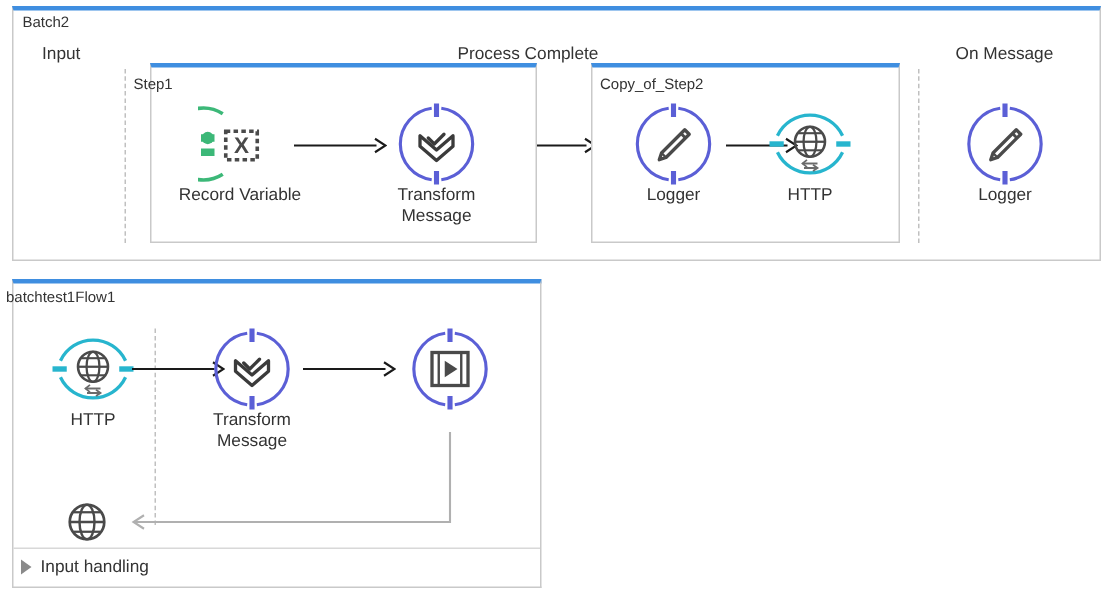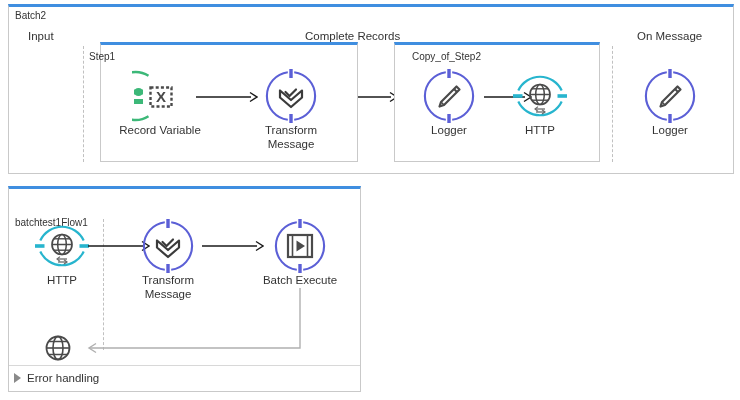--- a/index.html
+++ b/index.html
@@ -114,21 +114,21 @@
 </head>
 <body>
 
 <div class="panel top-accent" style="left:8px; top:4px; width:726px; height:170px;">
 </div>
 
 <div class="panel-title" style="left:15px; top:9px;">Batch2</div>
 
 <div class="lane-label" style="left:28px; top:29px;">Input</div>
 
-<div class="lane-label" style="left:305px; top:29px;">Complete Records</div>
+<div class="lane-label" style="left:305px; top:29px;">Process Complete</div>
 
 <div class="lane-label" style="left:637px; top:29px;">On Message</div>
 
 <div class="vsep" style="left:83px; top:46px; height:116px;"></div>
 <div class="vsep" style="left:612px; top:46px; height:116px;"></div>
 
 <div class="panel top-accent" style="left:100px; top:42px; width:258px; height:120px;">
 </div>
 <div class="panel-title" style="left:89px; top:50px;">Step1</div>
 
@@ -173,21 +173,21 @@
 
 <div class="arrow" style="left:358px; top:91px; width:40px;">
   <svg width="40" height="12" viewBox="0 0 40 12">
     <line x1="0" y1="6" x2="33" y2="6" stroke="#1a1a1a" stroke-width="1.4"></line>
     <path d="M 32 1.5 L 39 6 L 32 10.5" fill="none" stroke="#1a1a1a" stroke-width="1.4"></path>
   </svg>
 </div>
 
 <div class="panel top-accent" style="left:394px; top:42px; width:206px; height:120px;">
 </div>
-<div class="panel-title" style="left:412px; top:50px;">Copy_of_Step2</div>
+<div class="panel-title" style="left:400px; top:50px;">Copy_of_Step2</div>
 
 <div class="node" style="left:394px; top:68px;">
   <div class="node-circle">
     <svg width="56" height="56" viewBox="0 0 56 56">
       <path d="M 31.2 4.2 A 24 24 0 0 1 31.2 51.8" fill="none" stroke="#5b5fd6" stroke-width="2.1"></path>
       <path d="M 24.8 51.8 A 24 24 0 0 1 24.8 4.2" fill="none" stroke="#5b5fd6" stroke-width="2.1"></path>
       <rect x="26.3" y="1" width="3.4" height="9" fill="#5b5fd6"></rect>
       <rect x="26.3" y="46" width="3.4" height="9" fill="#5b5fd6"></rect>
 
       <path d="M 35.5 18.5 L 38.5 21.5 L 23 37 L 18.5 38.5 L 20 34 Z" fill="none" stroke="#4a4a4a" stroke-width="2.2" stroke-linejoin="round"></path>
@@ -240,21 +240,21 @@
       <line x1="33" y1="21" x2="36" y2="24" stroke="#4a4a4a" stroke-width="2"></line>
       <line x1="20" y1="34" x2="23" y2="37" stroke="#4a4a4a" stroke-width="1.6"></line>
     </svg>
   </div>
   <div class="node-label">Logger</div>
 </div>
 
 <div class="panel top-accent" style="left:8px; top:186px; width:353px; height:206px;">
 </div>
 
-<div class="panel-title" style="left:15px; top:192px;margin-top:24px;">batchtest1Flow1</div>
+<div class="panel-title" style="left:4px; top:192px;">batchtest1Flow1</div>
 
 <div class="vsep" style="left:103px; top:219px; height:131px;"></div>
 
 <div class="node" style="left:7px; top:218px;">
   <div class="node-circle">
     <svg width="56" height="56" viewBox="0 0 56 56">
       <path d="M 6.3 22.5 A 24 24 0 0 1 49.7 22.5" fill="none" stroke="#27b5ce" stroke-width="2.2"></path>
       <path d="M 49.7 33.5 A 24 24 0 0 1 6.3 33.5" fill="none" stroke="#27b5ce" stroke-width="2.2"></path>
       <rect x="1" y="26.2" width="9.5" height="3.6" fill="#27b5ce"></rect>
       <rect x="45.5" y="26.2" width="9.5" height="3.6" fill="#27b5ce"></rect>
@@ -307,21 +307,20 @@
       <path d="M 31.2 4.2 A 24 24 0 0 1 31.2 51.8" fill="none" stroke="#5b5fd6" stroke-width="2.1"></path>
       <path d="M 24.8 51.8 A 24 24 0 0 1 24.8 4.2" fill="none" stroke="#5b5fd6" stroke-width="2.1"></path>
       <rect x="26.3" y="1" width="3.4" height="9" fill="#5b5fd6"></rect>
       <rect x="26.3" y="46" width="3.4" height="9" fill="#5b5fd6"></rect>
       <rect x="16" y="17" width="24" height="22" fill="none" stroke="#4a4a4a" stroke-width="2.2"></rect>
       <line x1="20.5" y1="17" x2="20.5" y2="39" stroke="#4a4a4a" stroke-width="1.6"></line>
       <line x1="35.5" y1="17" x2="35.5" y2="39" stroke="#4a4a4a" stroke-width="1.6"></line>
       <path d="M 24.5 22.5 L 33 28 L 24.5 33.5 Z" fill="#4a4a4a"></path>
     </svg>
   </div>
-  <div class="node-label">Batch Execute</div>
 </div>
 
 <div class="routeline" style="left:78px; top:288px; width:230px; height:66px;">
   <svg width="230" height="66" viewBox="0 0 230 66">
     <path d="M 222 0 L 222 60 L 12 60" fill="none" stroke="#b0b0b0" stroke-width="1.4"></path>
     <path d="M 18 55.5 L 11 60 L 18 64.5" fill="none" stroke="#b0b0b0" stroke-width="1.4"></path>
   </svg>
 </div>
 
 <div class="bare-node" style="left:38px; top:328px;">
@@ -331,14 +330,14 @@
     <line x1="8.5" y1="20" x2="31.5" y2="20" stroke="#4a4a4a" stroke-width="1.6"></line>
     <line x1="11" y1="13.5" x2="29" y2="13.5" stroke="#4a4a4a" stroke-width="1.5"></line>
     <line x1="11" y1="26.5" x2="29" y2="26.5" stroke="#4a4a4a" stroke-width="1.5"></line>
   </svg>
 </div>
 
 <div class="eh-divider" style="left:9px; top:365px; width:351px;"></div>
 
 <div class="eh-row" style="left:14px; top:371px;">
   <span class="eh-tri"></span>
-  <span class="eh-text">Error handling</span>
+  <span class="eh-text">Input handling</span>
 </div>
 
 </body></html>

